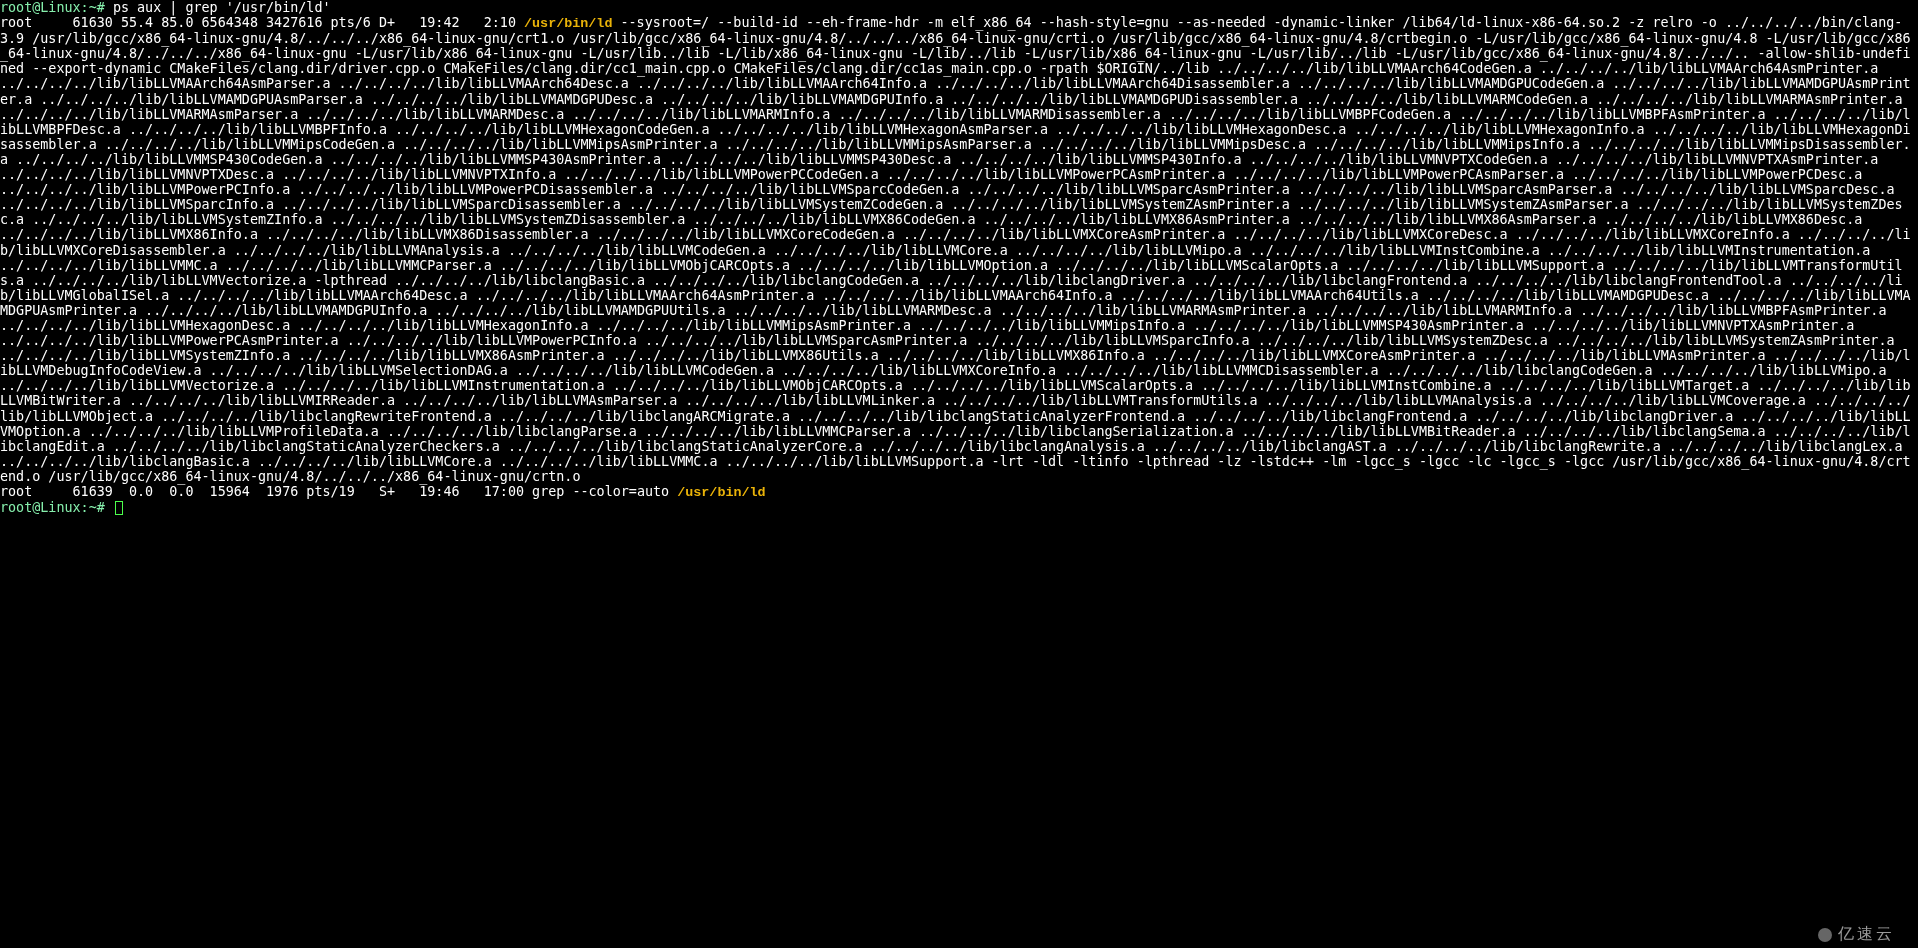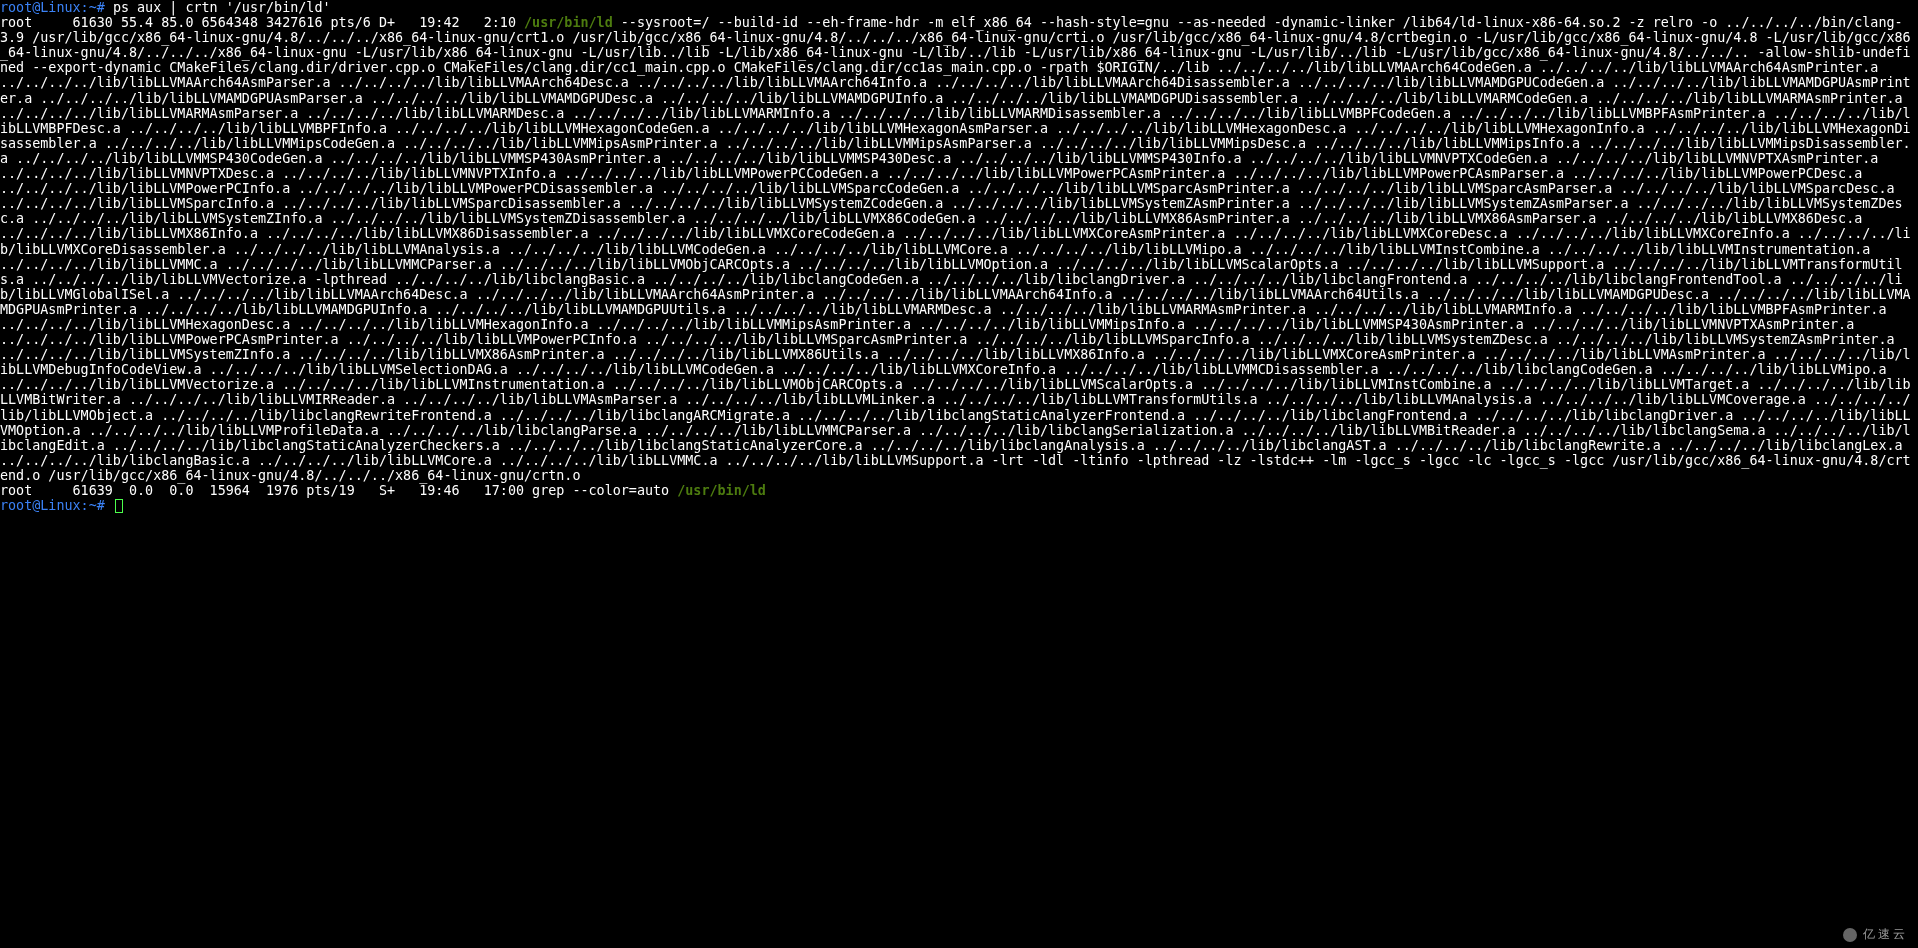--- a/index.html
+++ b/index.html
@@ -19,59 +19,60 @@
     }
     .terminal {
       width: 100%;
       height: 100%;
       padding: 0;
       white-space: pre-wrap;
       word-break: break-all;
       position: relative;
     }
     .prompt {
-      color: #3b82f6;
+      color: #86efac;
     }
     .cmd {
       color: #fff;
     }
     .hl {
-      color: #4d7c0f;
+      color: #eab308;
       font-weight: bold;
+      font-family: Liberation Mono, monospace;
     }
     .row {
       display: inline;
     }
     .cursor {
       display: inline-block;
       width: 8px;
       height: 14px;
       border: 1px solid #4cff4c;
       vertical-align: text-bottom;
       margin-left: 2px;
     }
     .watermark {
       position: absolute;
-      right: 10px;
+      right: 23px;
       bottom: 6px;
       color: rgba(255,255,255,0.6);
-      font-size: 12px;
+      font-size: 16px;
       letter-spacing: 3px;
       font-family: Liberation Sans, sans-serif;
     }
     .watermark .icon {
       display:inline-block;
       width:14px;height:14px;
       border-radius:50%;
       background:rgba(255,255,255,0.4);
       vertical-align:middle;
       margin-right:6px;
     }
   </style>
 </head>
 <body>
 
-<pre class="terminal"><span class="row"><span class="prompt">root@Linux:~# </span><span class="cmd">ps aux | crtn '/usr/bin/ld'</span></span>
+<pre class="terminal"><span class="row"><span class="prompt">root@Linux:~# </span><span class="cmd">ps aux | grep '/usr/bin/ld'</span></span>
 <span class="row"><span>root     61630 55.4 85.0 6564348 3427616 pts/6 D+   19:42   2:10 </span><span class="hl">/usr/bin/ld</span><span> --sysroot=/ --build-id --eh-frame-hdr -m elf_x86_64 --hash-style=gnu --as-needed -dynamic-linker /lib64/ld-linux-x86-64.so.2 -z relro -o ../../../../bin/clang-3.9 /usr/lib/gcc/x86_64-linux-gnu/4.8/../../../x86_64-linux-gnu/crt1.o /usr/lib/gcc/x86_64-linux-gnu/4.8/../../../x86_64-linux-gnu/crti.o /usr/lib/gcc/x86_64-linux-gnu/4.8/crtbegin.o -L/usr/lib/gcc/x86_64-linux-gnu/4.8 -L/usr/lib/gcc/x86_64-linux-gnu/4.8/../../../x86_64-linux-gnu -L/usr/lib/x86_64-linux-gnu -L/usr/lib../lib -L/lib/x86_64-linux-gnu -L/lib/../lib -L/usr/lib/x86_64-linux-gnu -L/usr/lib/../lib -L/usr/lib/gcc/x86_64-linux-gnu/4.8/../../.. -allow-shlib-undefined --export-dynamic CMakeFiles/clang.dir/driver.cpp.o CMakeFiles/clang.dir/cc1_main.cpp.o CMakeFiles/clang.dir/cc1as_main.cpp.o -rpath $ORIGIN/../lib ../../../../lib/libLLVMAArch64CodeGen.a ../../../../lib/libLLVMAArch64AsmPrinter.a ../../../../lib/libLLVMAArch64AsmParser.a ../../../../lib/libLLVMAArch64Desc.a ../../../../lib/libLLVMAArch64Info.a ../../../../lib/libLLVMAArch64Disassembler.a ../../../../lib/libLLVMAMDGPUCodeGen.a ../../../../lib/libLLVMAMDGPUAsmPrinter.a ../../../../lib/libLLVMAMDGPUAsmParser.a ../../../../lib/libLLVMAMDGPUDesc.a ../../../../lib/libLLVMAMDGPUInfo.a ../../../../lib/libLLVMAMDGPUDisassembler.a ../../../../lib/libLLVMARMCodeGen.a ../../../../lib/libLLVMARMAsmPrinter.a ../../../../lib/libLLVMARMAsmParser.a ../../../../lib/libLLVMARMDesc.a ../../../../lib/libLLVMARMInfo.a ../../../../lib/libLLVMARMDisassembler.a ../../../../lib/libLLVMBPFCodeGen.a ../../../../lib/libLLVMBPFAsmPrinter.a ../../../../lib/libLLVMBPFDesc.a ../../../../lib/libLLVMBPFInfo.a ../../../../lib/libLLVMHexagonCodeGen.a ../../../../lib/libLLVMHexagonAsmParser.a ../../../../lib/libLLVMHexagonDesc.a ../../../../lib/libLLVMHexagonInfo.a ../../../../lib/libLLVMHexagonDisassembler.a ../../../../lib/libLLVMMipsCodeGen.a ../../../../lib/libLLVMMipsAsmPrinter.a ../../../../lib/libLLVMMipsAsmParser.a ../../../../lib/libLLVMMipsDesc.a ../../../../lib/libLLVMMipsInfo.a ../../../../lib/libLLVMMipsDisassembler.a ../../../../lib/libLLVMMSP430CodeGen.a ../../../../lib/libLLVMMSP430AsmPrinter.a ../../../../lib/libLLVMMSP430Desc.a ../../../../lib/libLLVMMSP430Info.a ../../../../lib/libLLVMNVPTXCodeGen.a ../../../../lib/libLLVMNVPTXAsmPrinter.a ../../../../lib/libLLVMNVPTXDesc.a ../../../../lib/libLLVMNVPTXInfo.a ../../../../lib/libLLVMPowerPCCodeGen.a ../../../../lib/libLLVMPowerPCAsmPrinter.a ../../../../lib/libLLVMPowerPCAsmParser.a ../../../../lib/libLLVMPowerPCDesc.a ../../../../lib/libLLVMPowerPCInfo.a ../../../../lib/libLLVMPowerPCDisassembler.a ../../../../lib/libLLVMSparcCodeGen.a ../../../../lib/libLLVMSparcAsmPrinter.a ../../../../lib/libLLVMSparcAsmParser.a ../../../../lib/libLLVMSparcDesc.a ../../../../lib/libLLVMSparcInfo.a ../../../../lib/libLLVMSparcDisassembler.a ../../../../lib/libLLVMSystemZCodeGen.a ../../../../lib/libLLVMSystemZAsmPrinter.a ../../../../lib/libLLVMSystemZAsmParser.a ../../../../lib/libLLVMSystemZDesc.a ../../../../lib/libLLVMSystemZInfo.a ../../../../lib/libLLVMSystemZDisassembler.a ../../../../lib/libLLVMX86CodeGen.a ../../../../lib/libLLVMX86AsmPrinter.a ../../../../lib/libLLVMX86AsmParser.a ../../../../lib/libLLVMX86Desc.a ../../../../lib/libLLVMX86Info.a ../../../../lib/libLLVMX86Disassembler.a ../../../../lib/libLLVMXCoreCodeGen.a ../../../../lib/libLLVMXCoreAsmPrinter.a ../../../../lib/libLLVMXCoreDesc.a ../../../../lib/libLLVMXCoreInfo.a ../../../../lib/libLLVMXCoreDisassembler.a ../../../../lib/libLLVMAnalysis.a ../../../../lib/libLLVMCodeGen.a ../../../../lib/libLLVMCore.a ../../../../lib/libLLVMipo.a ../../../../lib/libLLVMInstCombine.a ../../../../lib/libLLVMInstrumentation.a ../../../../lib/libLLVMMC.a ../../../../lib/libLLVMMCParser.a ../../../../lib/libLLVMObjCARCOpts.a ../../../../lib/libLLVMOption.a ../../../../lib/libLLVMScalarOpts.a ../../../../lib/libLLVMSupport.a ../../../../lib/libLLVMTransformUtils.a ../../../../lib/libLLVMVectorize.a -lpthread ../../../../lib/libclangBasic.a ../../../../lib/libclangCodeGen.a ../../../../lib/libclangDriver.a ../../../../lib/libclangFrontend.a ../../../../lib/libclangFrontendTool.a ../../../../lib/libLLVMGlobalISel.a ../../../../lib/libLLVMAArch64Desc.a ../../../../lib/libLLVMAArch64AsmPrinter.a ../../../../lib/libLLVMAArch64Info.a ../../../../lib/libLLVMAArch64Utils.a ../../../../lib/libLLVMAMDGPUDesc.a ../../../../lib/libLLVMAMDGPUAsmPrinter.a ../../../../lib/libLLVMAMDGPUInfo.a ../../../../lib/libLLVMAMDGPUUtils.a ../../../../lib/libLLVMARMDesc.a ../../../../lib/libLLVMARMAsmPrinter.a ../../../../lib/libLLVMARMInfo.a ../../../../lib/libLLVMBPFAsmPrinter.a ../../../../lib/libLLVMHexagonDesc.a ../../../../lib/libLLVMHexagonInfo.a ../../../../lib/libLLVMMipsAsmPrinter.a ../../../../lib/libLLVMMipsInfo.a ../../../../lib/libLLVMMSP430AsmPrinter.a ../../../../lib/libLLVMNVPTXAsmPrinter.a ../../../../lib/libLLVMPowerPCAsmPrinter.a ../../../../lib/libLLVMPowerPCInfo.a ../../../../lib/libLLVMSparcAsmPrinter.a ../../../../lib/libLLVMSparcInfo.a ../../../../lib/libLLVMSystemZDesc.a ../../../../lib/libLLVMSystemZAsmPrinter.a ../../../../lib/libLLVMSystemZInfo.a ../../../../lib/libLLVMX86AsmPrinter.a ../../../../lib/libLLVMX86Utils.a ../../../../lib/libLLVMX86Info.a ../../../../lib/libLLVMXCoreAsmPrinter.a ../../../../lib/libLLVMAsmPrinter.a ../../../../lib/libLLVMDebugInfoCodeView.a ../../../../lib/libLLVMSelectionDAG.a ../../../../lib/libLLVMCodeGen.a ../../../../lib/libLLVMXCoreInfo.a ../../../../lib/libLLVMMCDisassembler.a ../../../../lib/libclangCodeGen.a ../../../../lib/libLLVMipo.a ../../../../lib/libLLVMVectorize.a ../../../../lib/libLLVMInstrumentation.a ../../../../lib/libLLVMObjCARCOpts.a ../../../../lib/libLLVMScalarOpts.a ../../../../lib/libLLVMInstCombine.a ../../../../lib/libLLVMTarget.a ../../../../lib/libLLVMBitWriter.a ../../../../lib/libLLVMIRReader.a ../../../../lib/libLLVMAsmParser.a ../../../../lib/libLLVMLinker.a ../../../../lib/libLLVMTransformUtils.a ../../../../lib/libLLVMAnalysis.a ../../../../lib/libLLVMCoverage.a ../../../../lib/libLLVMObject.a ../../../../lib/libclangRewriteFrontend.a ../../../../lib/libclangARCMigrate.a ../../../../lib/libclangStaticAnalyzerFrontend.a ../../../../lib/libclangFrontend.a ../../../../lib/libclangDriver.a ../../../../lib/libLLVMOption.a ../../../../lib/libLLVMProfileData.a ../../../../lib/libclangParse.a ../../../../lib/libLLVMMCParser.a ../../../../lib/libclangSerialization.a ../../../../lib/libLLVMBitReader.a ../../../../lib/libclangSema.a ../../../../lib/libclangEdit.a ../../../../lib/libclangStaticAnalyzerCheckers.a ../../../../lib/libclangStaticAnalyzerCore.a ../../../../lib/libclangAnalysis.a ../../../../lib/libclangAST.a ../../../../lib/libclangRewrite.a ../../../../lib/libclangLex.a ../../../../lib/libclangBasic.a ../../../../lib/libLLVMCore.a ../../../../lib/libLLVMMC.a ../../../../lib/libLLVMSupport.a -lrt -ldl -ltinfo -lpthread -lz -lstdc++ -lm -lgcc_s -lgcc -lc -lgcc_s -lgcc /usr/lib/gcc/x86_64-linux-gnu/4.8/crtend.o /usr/lib/gcc/x86_64-linux-gnu/4.8/../../../x86_64-linux-gnu/crtn.o</span></span>
 <span class="row"><span>root     61639  0.0  0.0  15964  1976 pts/19   S+   19:46   17:00 grep --color=auto </span><span class="hl">/usr/bin/ld</span></span>
 <span class="row"><span class="prompt">root@Linux:~# </span><span class="cursor"></span></span>
 <div class="watermark"><span class="icon"></span><span>亿速云</span></div>
 </pre>
 
 </body></html>

